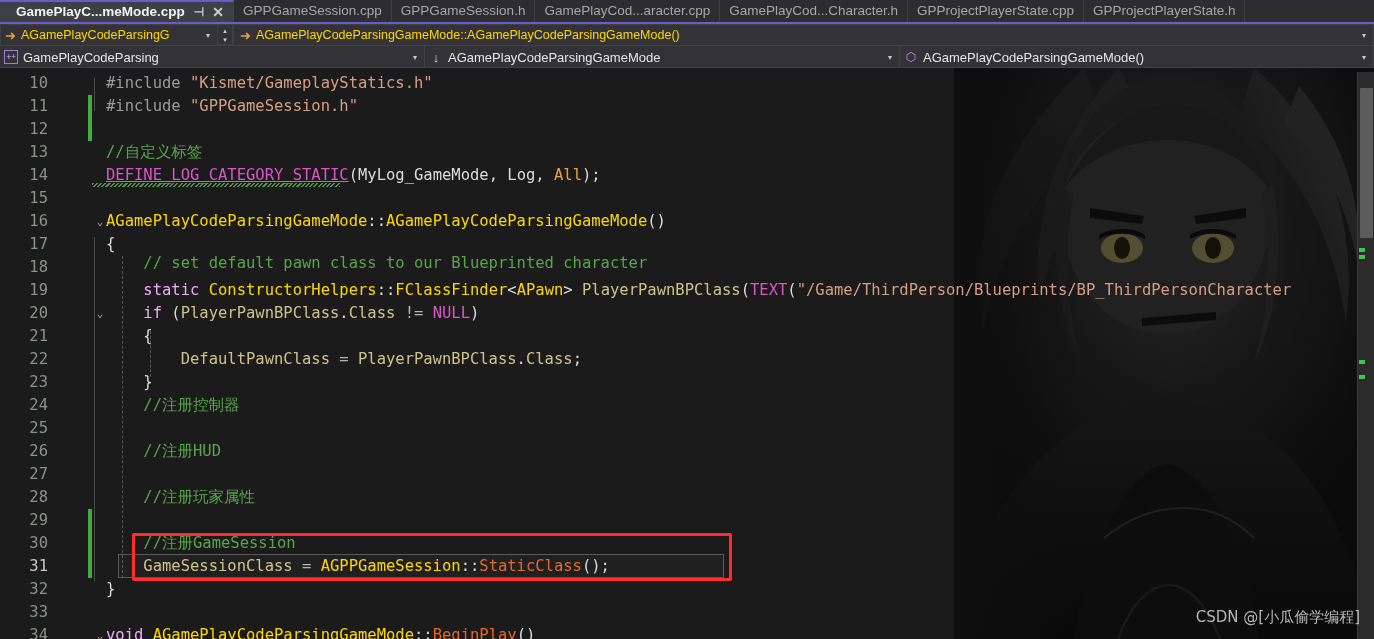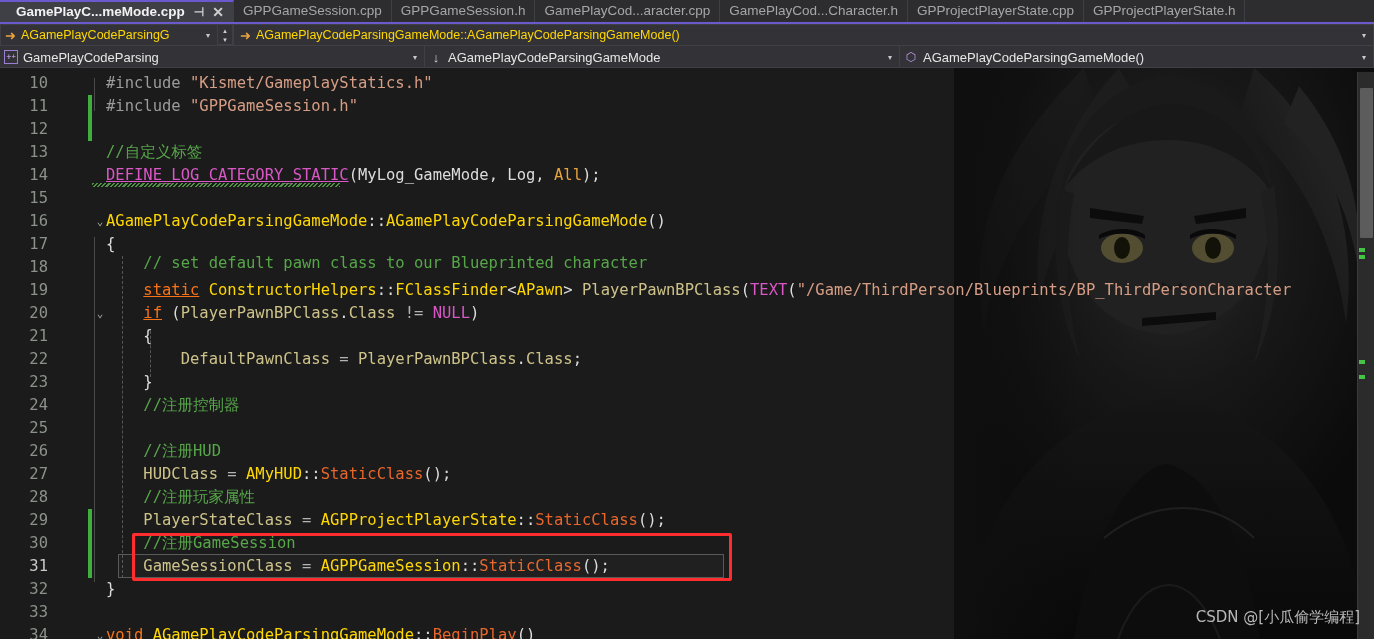--- a/index.html
+++ b/index.html
@@ -221,21 +221,21 @@
     line-height: 23px;
     letter-spacing: 0px;
   }
   
   .t-pre   { color: #9b9b9b; }
   .t-str   { color: #d69d85; }
   .t-cmt   { color: #57a64a; }
   .t-macro { color: #d957c6; text-decoration: underline; text-decoration-color:#d957c6; }
   .t-plain { color: #dcdcdc; }
   .t-type  { color: #ffd700; }
-  .t-kw    { color: #f97316; text-decoration: underline; }
+  .t-kw    { color: #f0abfc; }
   .t-kw2   { color: #d957c6; }
   .t-fn    { color: #e8662a; }
   .t-var   { color: #cdc38a; text-align: center; }
   .t-num   { color: #e8a33d; }
   .t-punct { color: #dcdcdc; }
   .t-op    { color: #b4b4b4; }
 
   .squiggle {
     position: absolute;
     height: 4px;
@@ -474,23 +474,21 @@
           <div class="cl" style="top: 142px;"><span class="t-type">AGamePlayCodeParsingGameMode</span><span class="t-punct">::</span><span class="t-type">AGamePlayCodeParsingGameMode</span><span class="t-punct">()</span></div>
           <div class="cl" style="top: 165px;"><span class="t-punct">{</span></div>
           <div class="cl" style="top: 184px;"><span class="t-cmt">    // set default pawn class to our Blueprinted character</span></div>
           <div class="cl" style="top: 211px;"><span class="t-plain">    </span><span class="t-kw">static</span><span class="t-plain"> </span><span class="t-type">ConstructorHelpers</span><span class="t-punct">::</span><span class="t-type">FClassFinder</span><span class="t-punct">&lt;</span><span class="t-type">APawn</span><span class="t-punct">&gt; </span><span class="t-var">PlayerPawnBPClass</span><span class="t-punct">(</span><span class="t-kw2">TEXT</span><span class="t-punct">(</span><span class="t-str">"/Game/ThirdPerson/Blueprints/BP_ThirdPersonCharacter</span></div>
           <div class="cl" style="top: 234px;"><span class="t-plain">    </span><span class="t-kw">if</span><span class="t-punct"> (</span><span class="t-var">PlayerPawnBPClass</span><span class="t-punct">.</span><span class="t-var">Class</span><span class="t-op"> != </span><span class="t-kw2">NULL</span><span class="t-punct">)</span></div>
           <div class="cl" style="top: 257px;"><span class="t-punct">    {</span></div>
           <div class="cl" style="top: 280px;"><span class="t-plain">        </span><span class="t-var">DefaultPawnClass</span><span class="t-op"> = </span><span class="t-var">PlayerPawnBPClass</span><span class="t-punct">.</span><span class="t-var">Class</span><span class="t-punct">;</span></div>
           <div class="cl" style="top: 303px;"><span class="t-punct">    }</span></div>
           <div class="cl" style="top: 326px;"><span class="t-cmt">    //注册控制器</span></div>
           <div class="cl" style="top: 372px;"><span class="t-cmt">    //注册HUD</span></div>
-          <div class="cl" style="top: 395px;"><span class="t-plain">    </span><span class="t-var">HUDClass</span><span class="t-op"> = </span><span class="t-type">AMyHUD</span><span class="t-punct">::</span><span class="t-fn">StaticClass</span><span class="t-punct">();</span></div>
           <div class="cl" style="top: 418px;"><span class="t-cmt">    //注册玩家属性</span></div>
-          <div class="cl" style="top: 441px;"><span class="t-plain">    </span><span class="t-var">PlayerStateClass</span><span class="t-op"> = </span><span class="t-type">AGPProjectPlayerState</span><span class="t-punct">::</span><span class="t-fn">StaticClass</span><span class="t-punct">();</span></div>
           <div class="cl" style="top: 464px;"><span class="t-cmt">    //注册GameSession</span></div>
           <div class="cl" style="top: 487px;"><span class="t-plain">    </span><span class="t-var">GameSessionClass</span><span class="t-op"> = </span><span class="t-type">AGPPGameSession</span><span class="t-punct">::</span><span class="t-fn">StaticClass</span><span class="t-punct">();</span></div>
           <div class="cl" style="top: 510px;"><span class="t-punct">}</span></div>
           <div class="cl" style="top: 533px;"></div>
           <div class="cl" style="top: 556px;"><span class="t-kw">void</span><span class="t-plain"> </span><span class="t-type">AGamePlayCodeParsingGameMode</span><span class="t-punct">::</span><span class="t-fn">BeginPlay</span><span class="t-punct">()</span></div>
           <div class="indentguide" style="left: 2px; top: 169px; height: 345px;"></div>
           <div class="indentguide dashed" style="left: 30px; top: 188px; height: 322px;"></div>
           <div class="indentguide dashed" style="left: 58px; top: 263px; height: 46px;"></div>
           <div class="indentguide" style="left: 2px; top: 10px; height: 33px;"></div>
           <div class="curline-box" style="left: 26px; top: 486px; width: 606px; height: 24px;"></div>

